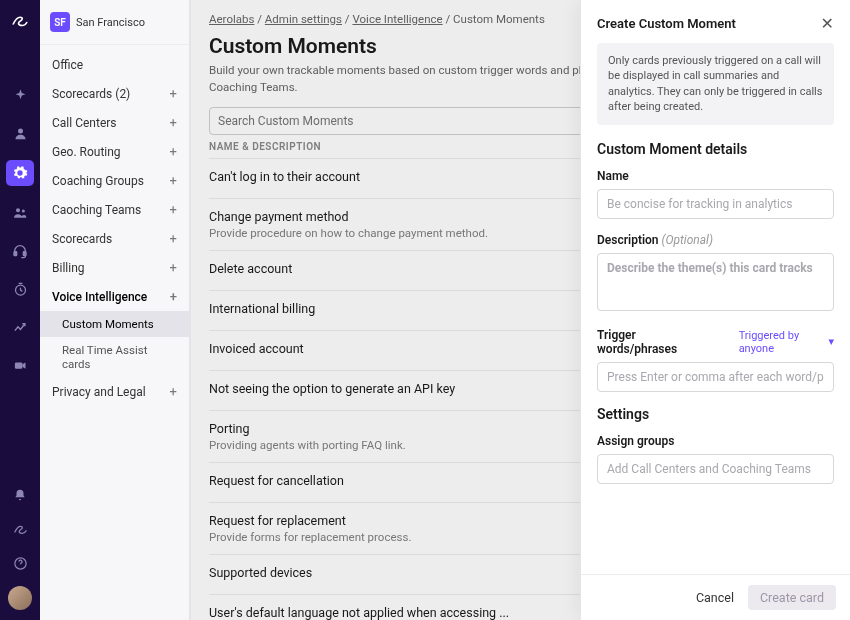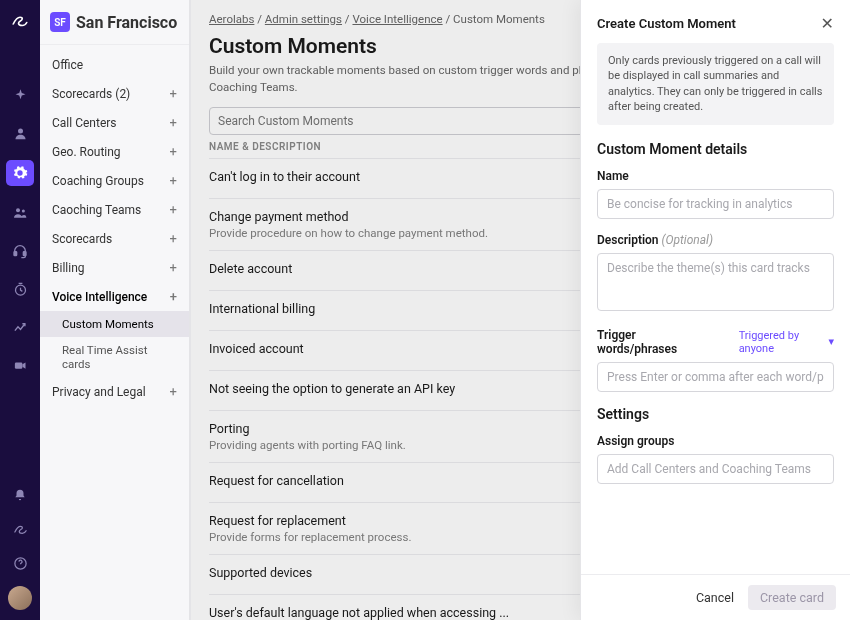--- a/index.html
+++ b/index.html
@@ -12,21 +12,21 @@
   .rail .icon { width:22px; height:22px; display:flex; align-items:center; justify-content:center; color:#8e86b5; font-size:15px; border-radius:5px; cursor:pointer; }
   .rail .icon.active { background:#6c4cff; color:#fff; width:28px; height:26px; }
   .rail .spacer { flex:1; }
   .rail .bottom { display:flex; flex-direction:column; align-items:center; gap:12px; padding-bottom:10px; }
   .rail .avatar { width:24px; height:24px; border-radius:50%; background:linear-gradient(135deg,#c9a98f,#8b6f5a); }
 
   
   .sidebar { width:150px; background:#f7f7f9; border-right:1px solid #e4e4e7; display:flex; flex-direction:column; font-size:12px; color:#333; }
   .org { display:flex; align-items:center; gap:6px; padding:12px 10px 12px 10px; border-bottom:1px solid #ececef; }
   .org .badge { background:#6c4cff; color:#fff; font-size:10px; font-weight:600; width:20px; height:20px; border-radius:4px; display:flex; align-items:center; justify-content:center; }
-  .org .name { font-weight:700; font-size:16px; }
+  .org .name { font-weight:400; font-size:11px; }
   .side-list { padding:6px 0; overflow:auto; }
   .side-item { display:flex; align-items:center; justify-content:space-between; padding:7px 12px; cursor:pointer; color:#333; }
   .side-item .plus { color:#777; font-size:13px; }
   .side-item.sel { font-weight:500; color:#000; }
   .sub { padding:6px 12px 6px 22px; font-size:11.5px; color:#555; cursor:pointer; }
   .sub.sel { background:#e5e3ea; color:#000; }
 
   
   .main { flex:1; position:relative; display:flex; flex-direction:column; border-left:1px solid #e4e4e7; }
   .shade { position:absolute; inset:0; background:rgba(30,30,30,0.08); pointer-events:none; }
@@ -56,21 +56,21 @@
   .drawer-head h2 { font-size:13px; font-weight:600; }
   .drawer-head .x { font-size:16px; color:#555; cursor:pointer; }
   .drawer-body { padding:0 16px 10px 16px; overflow:auto; flex:1; }
   .note { background:#f3f3f5; border-radius:4px; padding:10px 11px; font-size:11px; color:#555; line-height:1.4; margin-bottom:16px; }
   .sec-title { font-size:14px; font-weight:600; margin-bottom:12px; }
   .field { margin-bottom:14px; }
   .field label { font-size:12px; font-weight:600; display:block; margin-bottom:6px; }
   .optional { font-weight:400; font-style:italic; color:#9a9a9a; }
   .field input[type=text], .field textarea { width:100%; border:1px solid #d6d6db; border-radius:4px; padding:7px 9px; font-size:12px; color:#333; font-family:inherit; }
   .field input::placeholder, .field textarea::placeholder { color:#a8a8ae; }
-  .field textarea { height:58px; resize:none; }
+  .field textarea { height:58px; resize:none;font-weight:bold; }
   .trigrow { display:flex; align-items:center; justify-content:space-between; margin-bottom:6px; }
   .trigrow label { margin:0; }
   .triggered { color:#6c4cff; font-size:11px; cursor:pointer; display:flex; align-items:center; gap:3px;margin-left:33px; }
   .drawer-foot { border-top:1px solid #ececef; padding:10px 14px; display:flex; justify-content:flex-end; gap:14px; align-items:center; }
   .drawer-foot .btn-text { background:none; border:none; color:#333; font-size:12.5px; cursor:pointer; }
   .drawer-foot .btn-primary { background:#eceaef; border:none; color:#9c96a8; font-size:12.5px; padding:5px 12px; border-radius:4px; cursor:default; }
 
   svg { display:block; }
 </style>
 </head>

